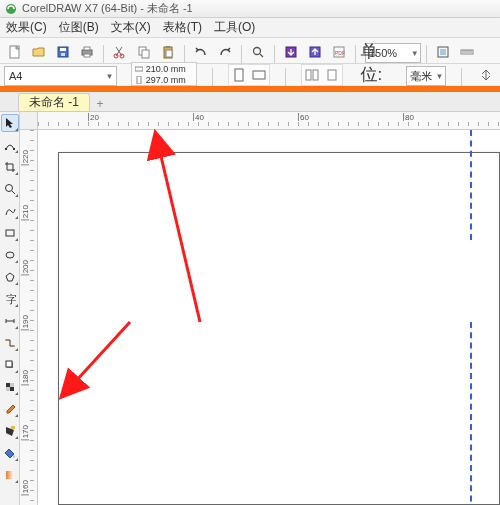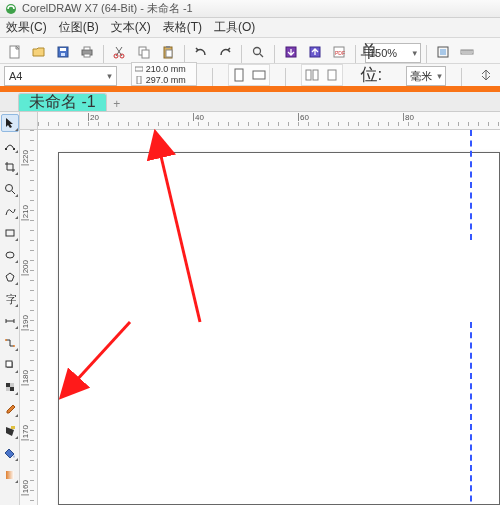--- a/index.html
+++ b/index.html
@@ -29,21 +29,21 @@
   .dim-row { display: flex; align-items: center; font-size: 9px; padding: 0 2px; height: 12px; }
   .dim-row .ico { width: 10px; height: 8px; display: inline-flex; align-items: center; justify-content: center; margin-right: 2px; }
   .dim-val { width: 48px; }
   .orient-group, .layout-group { display: flex; align-items: center; gap: 2px; border: 1px solid #ddd; padding: 1px; height: 22px; background: #fcfcfc; }
   .units-label { font-size: 17px; margin-left: 6px; }
   .units-combo { width: 44px; height: 20px; border: 1px solid #bbb; background: #fff; padding: 0 3px; display: flex; align-items: center; justify-content: space-between; font-size: 11px; }
   .units-combo::after { content: "▾"; font-size: 9px; color: #666; }
 
   
   .doctabs { height: 20px; background: #ececec; display: flex; align-items: flex-end; padding-left: 18px; border-bottom: 1px solid #ccc; }
-  .doctab { height: 18px; padding: 0 10px; background: #5eead4; border: 1px solid #ccc; border-bottom: none; border-radius: 3px 3px 0 0; font-size: 16px; display: flex; align-items: center; margin-right: 2px; }
+  .doctab { height: 18px; padding: 0 10px; background: #fef9c3; border: 1px solid #ccc; border-bottom: none; border-radius: 3px 3px 0 0; font-size: 12px; display: flex; align-items: center; margin-right: 2px; }
   .addtab { width: 16px; height: 14px; display: flex; align-items: center; justify-content: center; font-size: 12px; color: #888; }
 
   
   .workspace { display: flex; height: calc(505px - 18px - 20px - 26px - 28px - 20px); }
   .toolbox { width: 20px; background: #f3f3f3; border-right: 1px solid #d0d0d0; display: flex; flex-direction: column; align-items: center; padding-top: 2px; gap: 4px; }
   .tool { width: 18px; height: 18px; display: flex; align-items: center; justify-content: center; border: 1px solid transparent; border-radius: 2px; position: relative; }
   .tool.sel { background: #d8e8f8; border-color: #90b8e0; }
   .tool .fly { position: absolute; right: 0; bottom: 0; width: 0; height: 0; border-left: 3px solid transparent; border-bottom: 3px solid #666; }
 
   .canvas-area { flex: 1; position: relative; background: #fff; overflow: hidden; }

